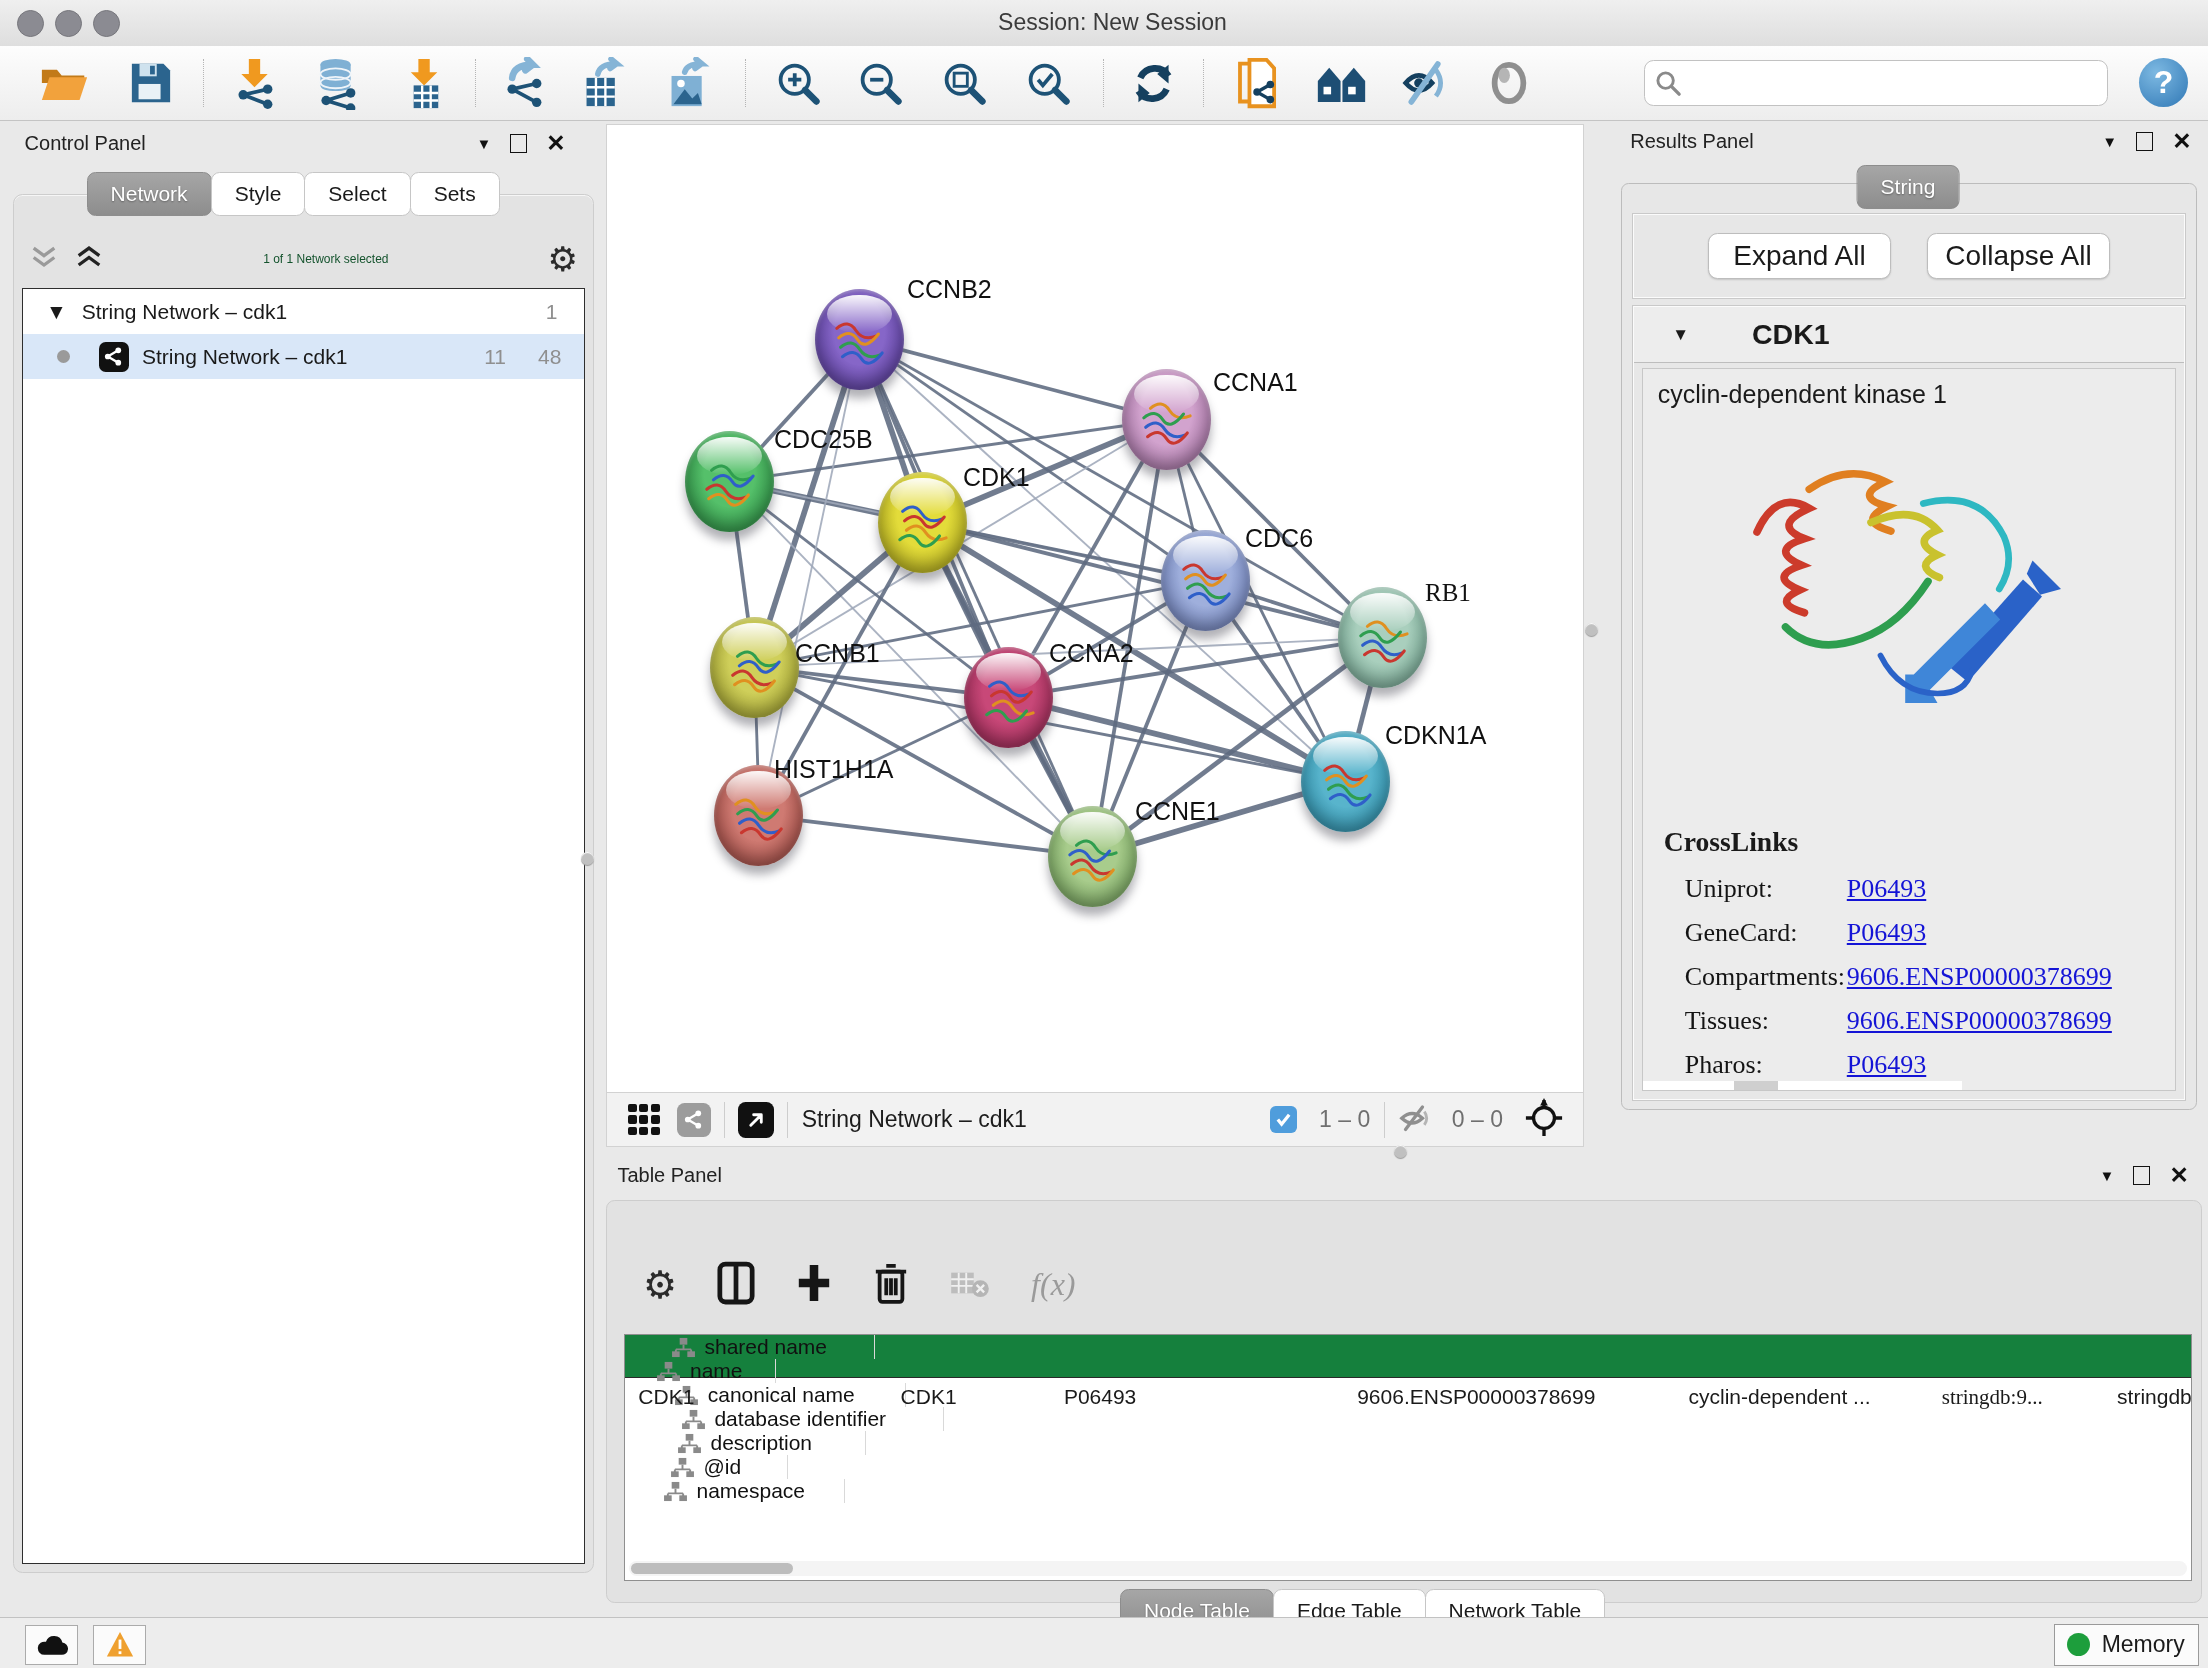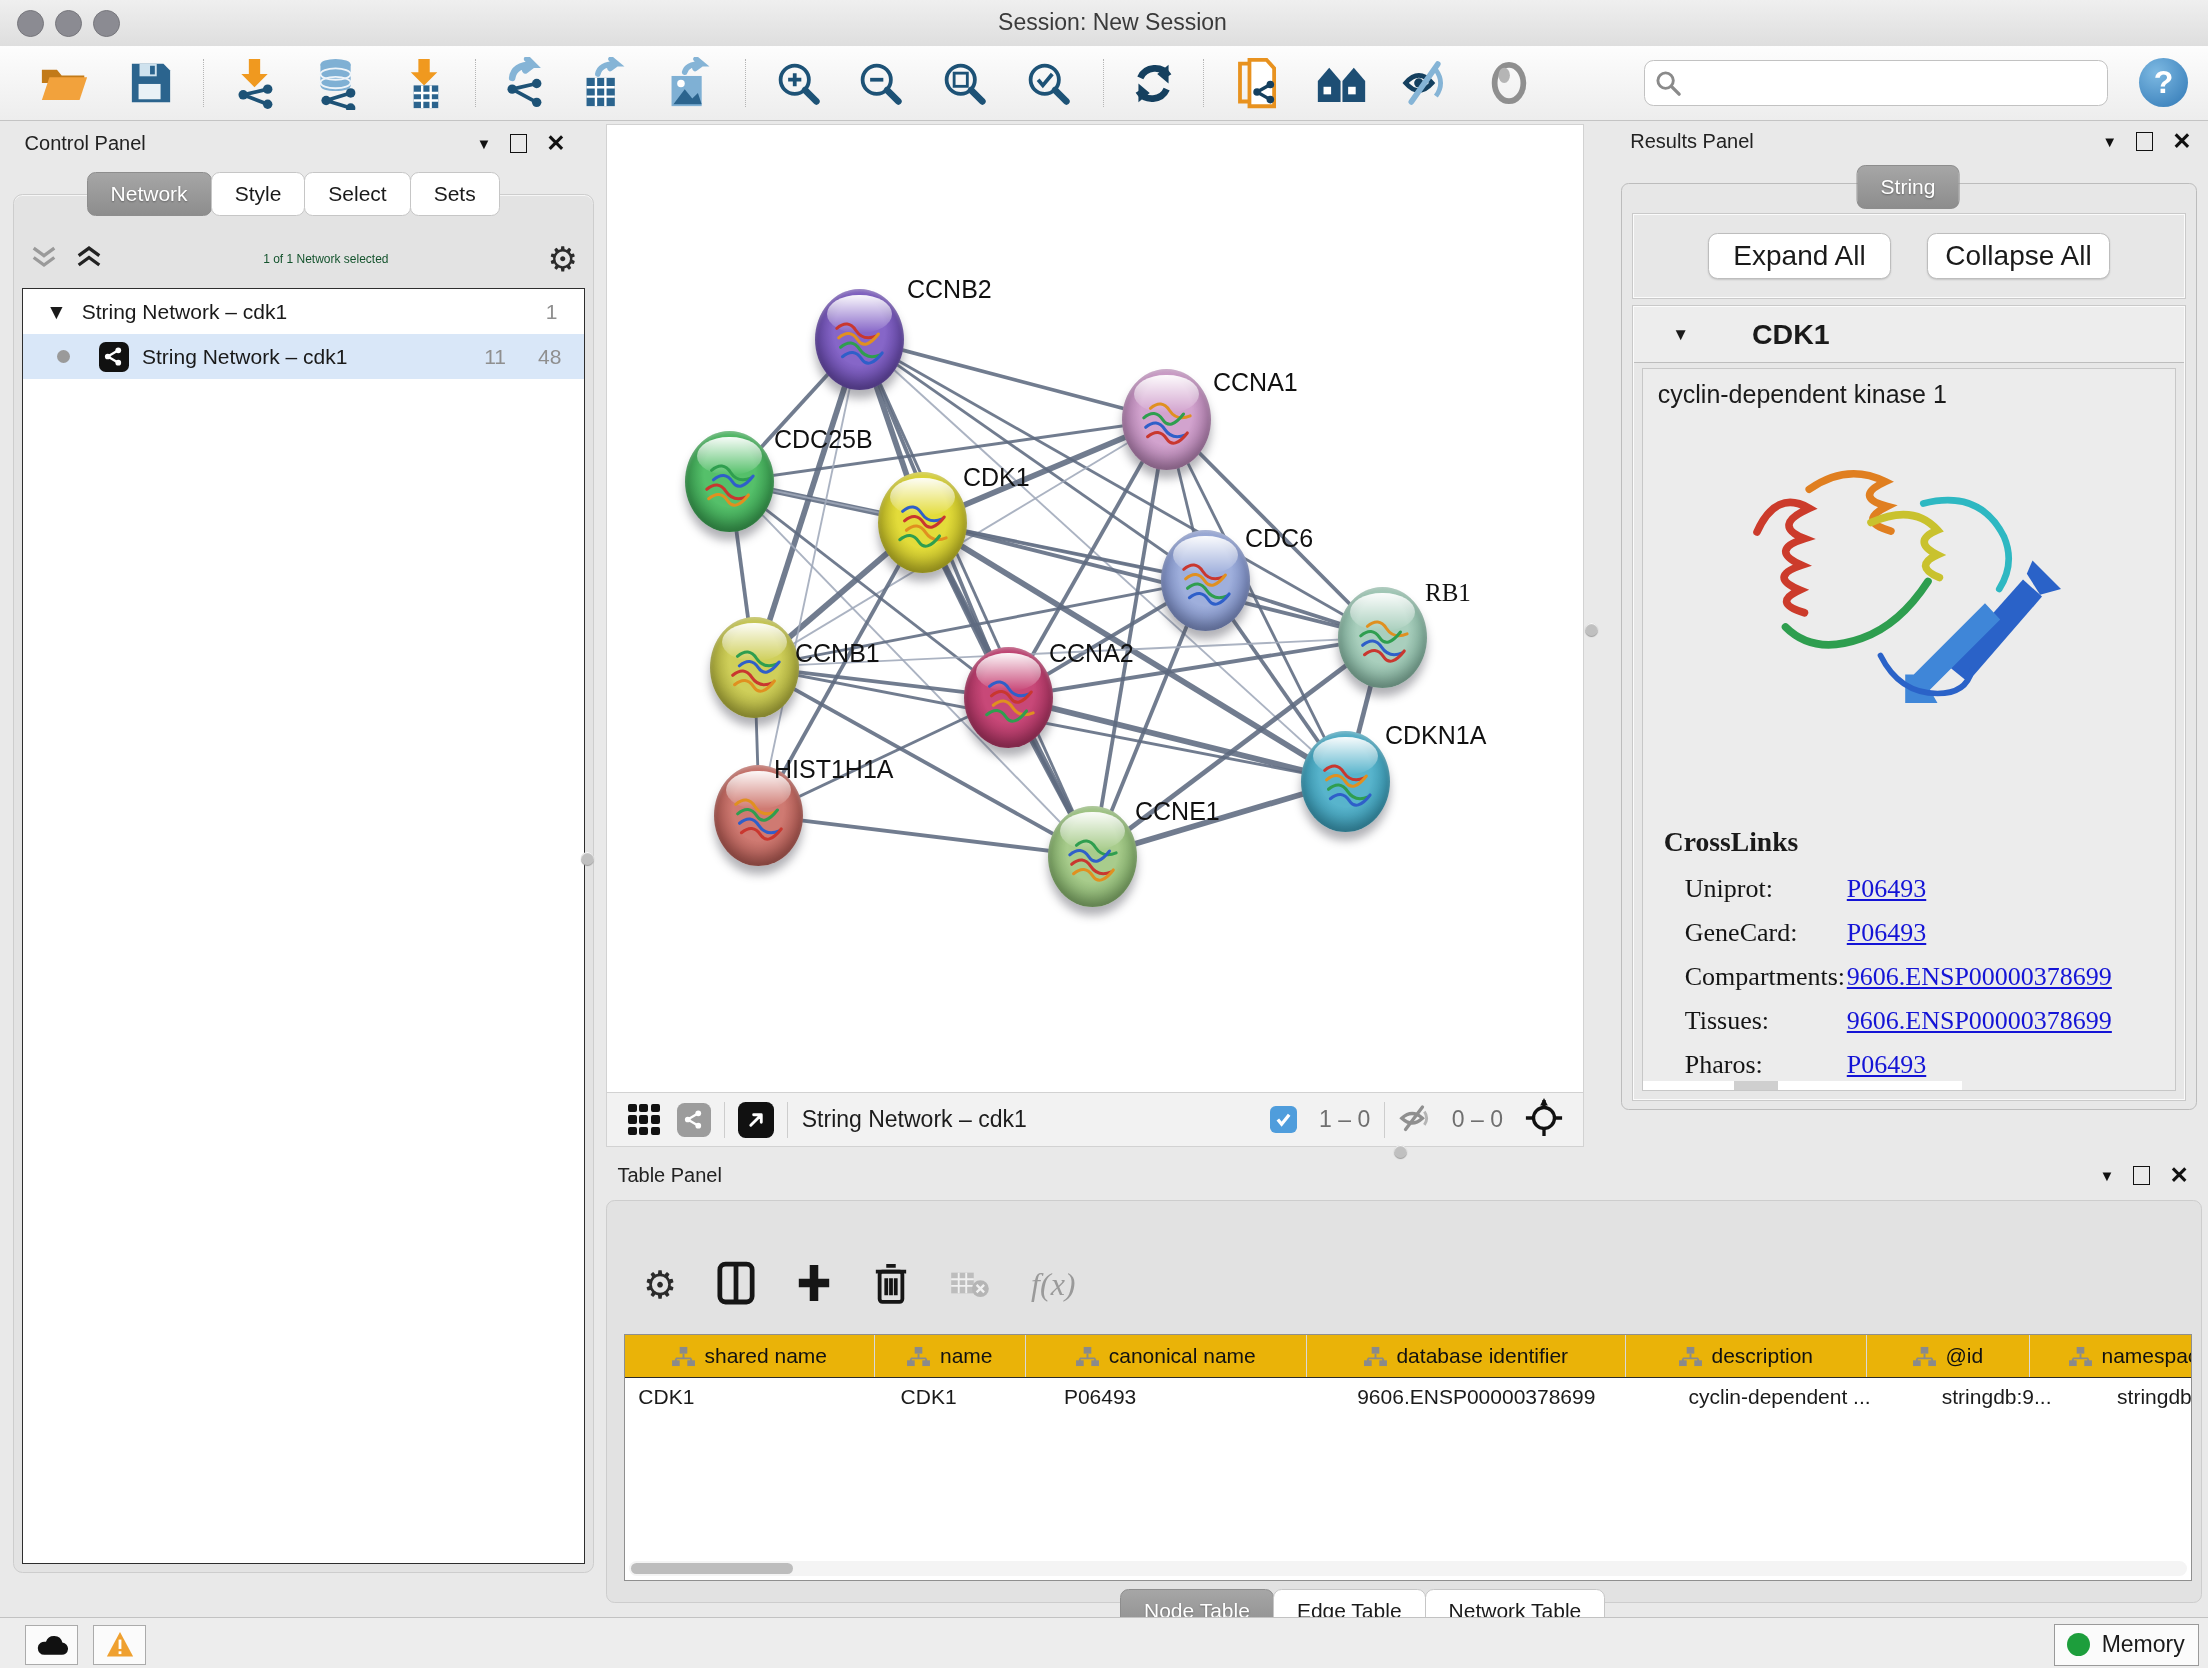--- a/index.html
+++ b/index.html
@@ -86,21 +86,21 @@
   .xrow{display:flex;height:44px;align-items:center;font-family:"Liberation Serif",serif;font-size:26px;}
   .xlabel{width:162px;color:#141414;}
   .xlink{color:#1414d6;text-decoration:underline;}
   .rp-hscroll{position:absolute;left:0;bottom:0;height:8.6px;right:40%;background:#fff;}
   .rp-hthumb{position:absolute;left:91px;bottom:0;height:8.6px;width:44px;background:#cfcfcf;}
   
   .table-panel{position:absolute;left:606px;top:1158px;width:1596px;height:445px;}
   .tp-box{position:absolute;top:42px;left:0;right:0;bottom:0;background:#e2e2e2;border:1px solid #cdcdcd;border-radius:8.6px;}
   .tp-tools{position:absolute;top:59px;left:36px;display:flex;gap:40px;align-items:center;}
   .tp-table{position:absolute;left:17px;top:133px;width:1566px;height:245px;background:#fff;border:1.9px solid #8f8f8f;overflow:hidden;}
-  .thead{display:flex;height:42px;background:#eab308;border-bottom:1.9px solid #2a2a2a;}
+  .thead{display:flex;height:42px;background:#15803d;border-bottom:1.9px solid #2a2a2a;flex-direction:column;}
   .th{display:flex;align-items:center;justify-content:center;gap:9.5px;font-size:21px;color:#111;
       border-right:1px solid #d9d9d9;overflow:hidden;white-space:nowrap;flex-shrink:0;}
   .trow{display:flex;height:38px;}
   .td{display:flex;align-items:center;font-size:21px;padding-left:13.3px;overflow:hidden;white-space:nowrap;flex-shrink:0;}
   .tp-hscroll{position:absolute;left:3.8px;right:3.8px;bottom:3.8px;height:15px;background:#f4f4f4;border-radius:7.6px;}
   .tp-hthumb{position:absolute;left:1.9px;top:1.9px;width:162px;height:11.4px;background:#bdbdbd;border-radius:5.7px;}
   .tp-tabs{position:absolute;top:388px;left:514px;display:flex;}
   .fx{font-family:"Liberation Serif",serif;font-style:italic;font-size:32px;color:#9a9a9a;}
   
   .statusbar{position:absolute;left:0;top:1617px;width:2208px;height:51px;background:#ededed;border-top:1px solid #c2c2c2;}
@@ -691,21 +691,21 @@
                 <rect x="0" y="15" width="8" height="6" fill="#8a8a8a"></rect>
                 <rect x="16" y="15" width="8" height="6" fill="#8a8a8a"></rect>
               </svg>namespace</div>
           </div>
         <div class="trow" id="trow">
             <div class="td" style="width: 249px;">CDK1</div>
             <div class="td" style="width: 150px;">CDK1</div>
             <div class="td" style="width: 280px;">P06493</div>
             <div class="td" style="width: 318px;">9606.ENSP00000378699</div>
             <div class="td" style="width: 240px;">cyclin-dependent ...</div>
-            <div class="td" style="width: 162px;">stringdb:9...</div>
+            <div class="td" style="width: 162px; font-family: Liberation Serif, serif;">stringdb:9...</div>
             <div class="td" style="width: 219px;">stringdb</div>
           </div>
         <div class="tp-hscroll">
             <span class="tp-hthumb"></span>
           </div>
       </div>
       <div class="tp-tabs" id="tp-tabs">
           <div class="tabbtn sel">Node Table</div>
           <div class="tabbtn">Edge Table</div>
           <div class="tabbtn">Network Table</div>

